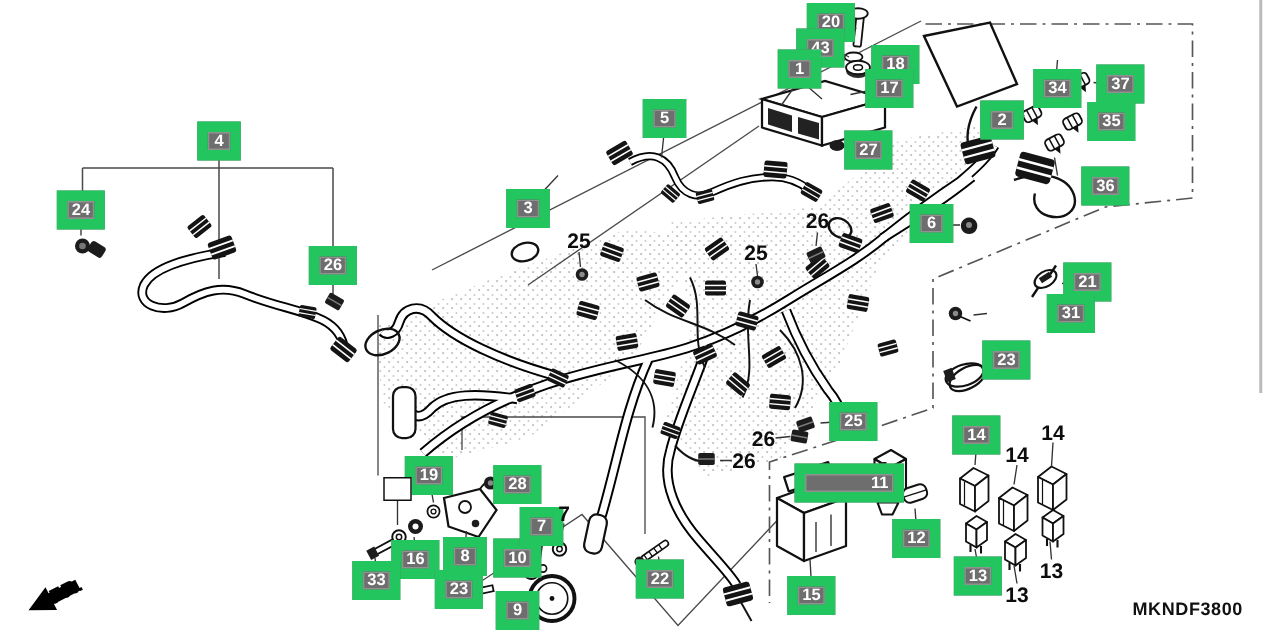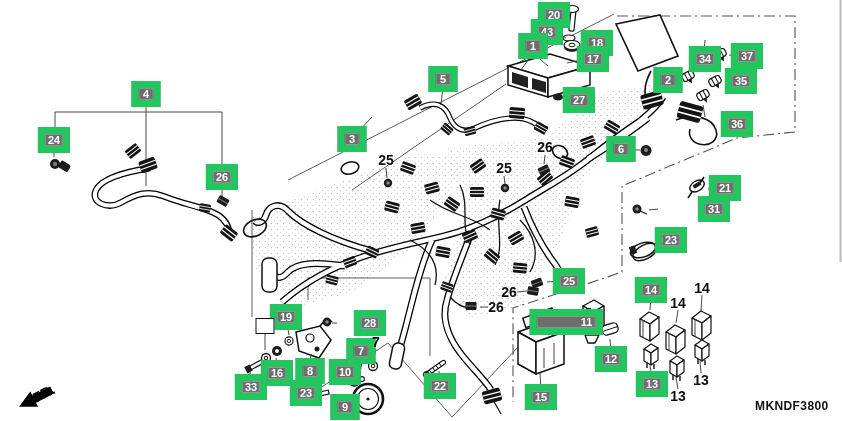--- a/index.html
+++ b/index.html
@@ -342,21 +342,21 @@
       <div class="callout box" style="left: 146px; top: 94px;">4</div>
       <div class="callout box" style="left: 54px; top: 140px;">24</div>
       <div class="callout box" style="left: 222px; top: 177px;">26</div>
       <div class="callout box" style="left: 352px; top: 139px;">3</div>
       <div class="callout box" style="left: 621px; top: 149px;">6</div>
       <div class="callout box" style="left: 725px; top: 188px;">21</div>
       <div class="callout box" style="left: 666px; top: 209px; margin-left: 48px;">31</div>
       <div class="callout box" style="left: 671px; top: 240px;">23</div>
       <div class="callout box" style="left: 569px; top: 281px;">25</div>
       <div class="callout box" style="left: 286px; top: 317px;">19</div>
-      <div class="callout box" style="left: 345px; top: 323px; margin-left: 25px;">28</div>
+      <div class="callout box" style="left: 345px; top: 323px;">28</div>
       <div class="callout box" style="left: 277px; top: 373px;">16</div>
       <div class="callout box" style="left: 310px; top: 371px;">8</div>
       <div class="callout box" style="left: 251px; top: 387px;">33</div>
       <div class="callout box" style="left: 345px; top: 372px;">10</div>
       <div class="callout box" style="left: 361px; top: 351px;">7</div>
       <div class="callout box" style="left: 306px; top: 393px;">23</div>
       <div class="callout box" style="left: 345px; top: 407px;">9</div>
       <div class="callout box" style="left: 440px; top: 386px;">22</div>
       <div class="callout box" style="left: 541px; top: 397px;">15</div>
       <div class="callout box" style="left: 566px; top: 322px; padding-left: 44px;">11</div>

